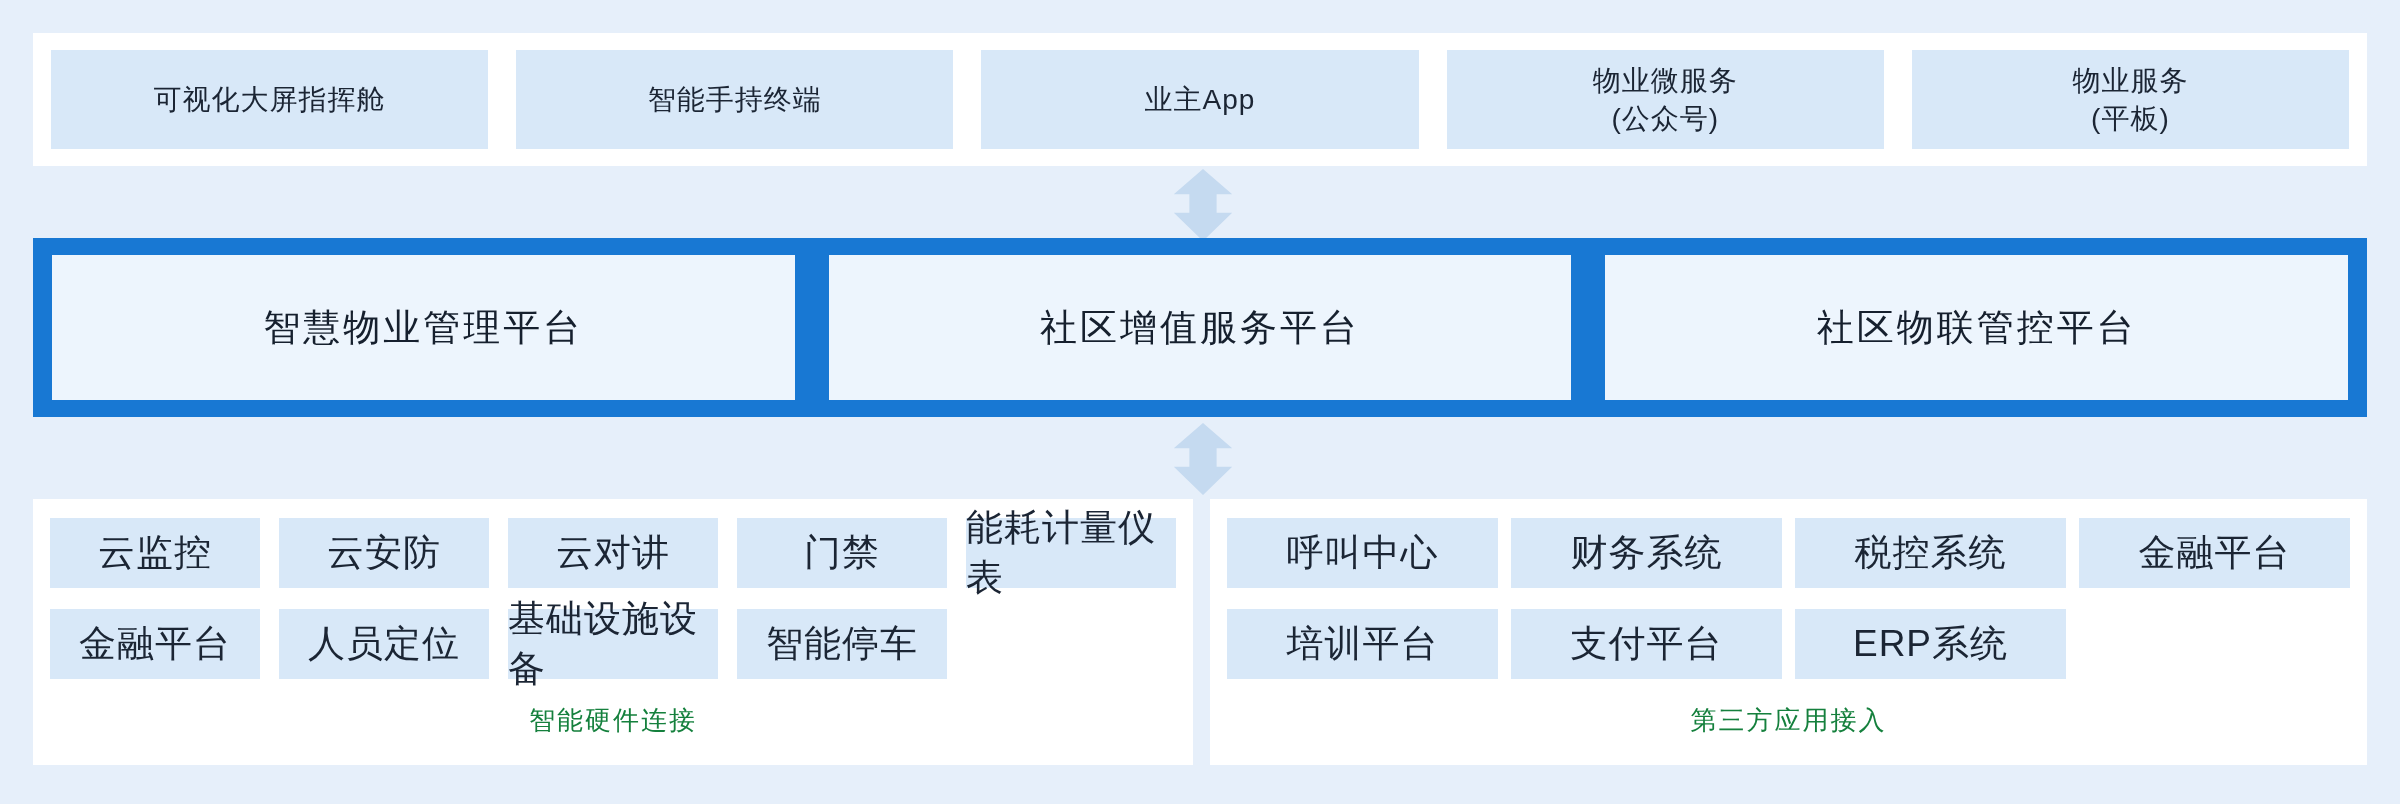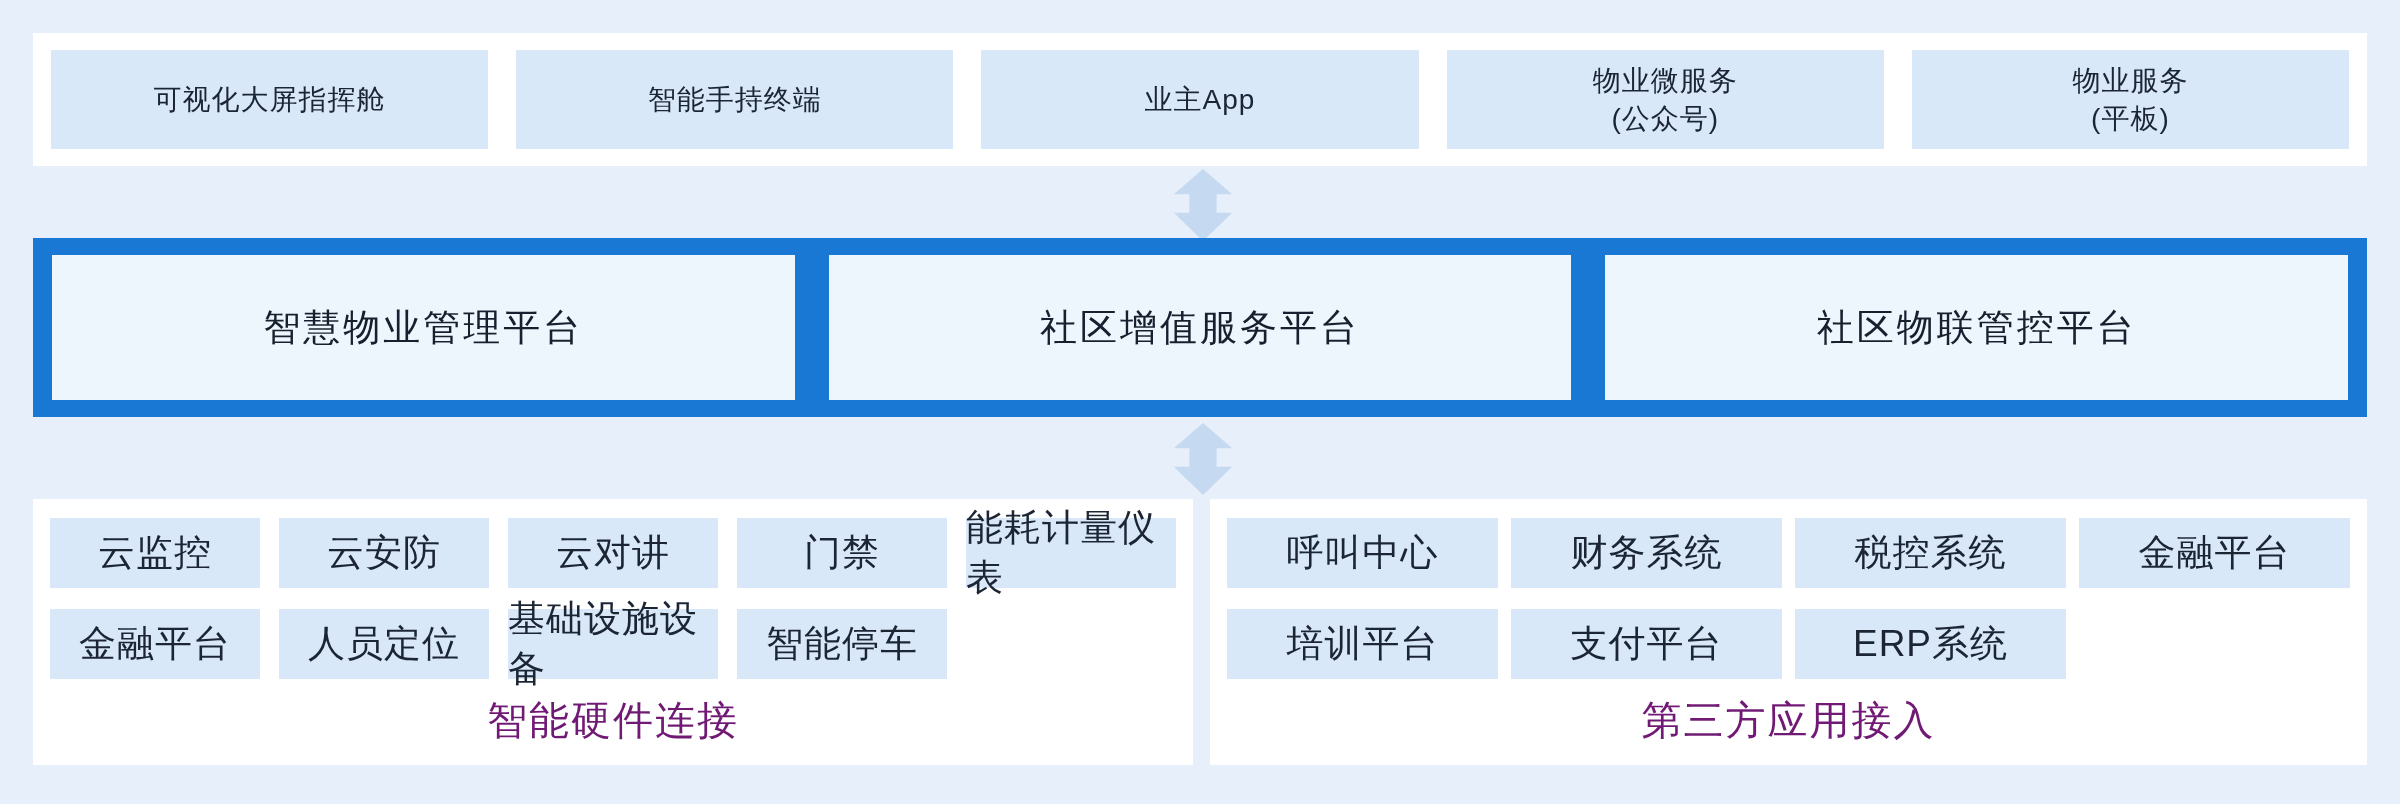--- a/index.html
+++ b/index.html
@@ -50,21 +50,21 @@
   .panel-right{left:1210px;width:1157px;}
   .grid5{display:grid;grid-template-columns:repeat(5,1fr);gap:21px 19px;}
   .grid4{display:grid;grid-template-columns:repeat(4,1fr);gap:21px 13px;}
   .sbox{
     height:70px;background:#d8e8f8;
     display:flex;align-items:center;justify-content:center;
     font-size:37px;letter-spacing:1px;
   }
   .panel-title{
     height:82px;display:flex;align-items:center;justify-content:center;
-    font-size:40px;letter-spacing:2px;color:#701a75;
+    font-size:26px;letter-spacing:2px;color:#15803d;
   }
 </style>
 </head>
 <body>
 
 <div class="stage">
 
   <div class="band-top">
     <div class="tbox">
       <span>可视化大屏指挥舱</span>

